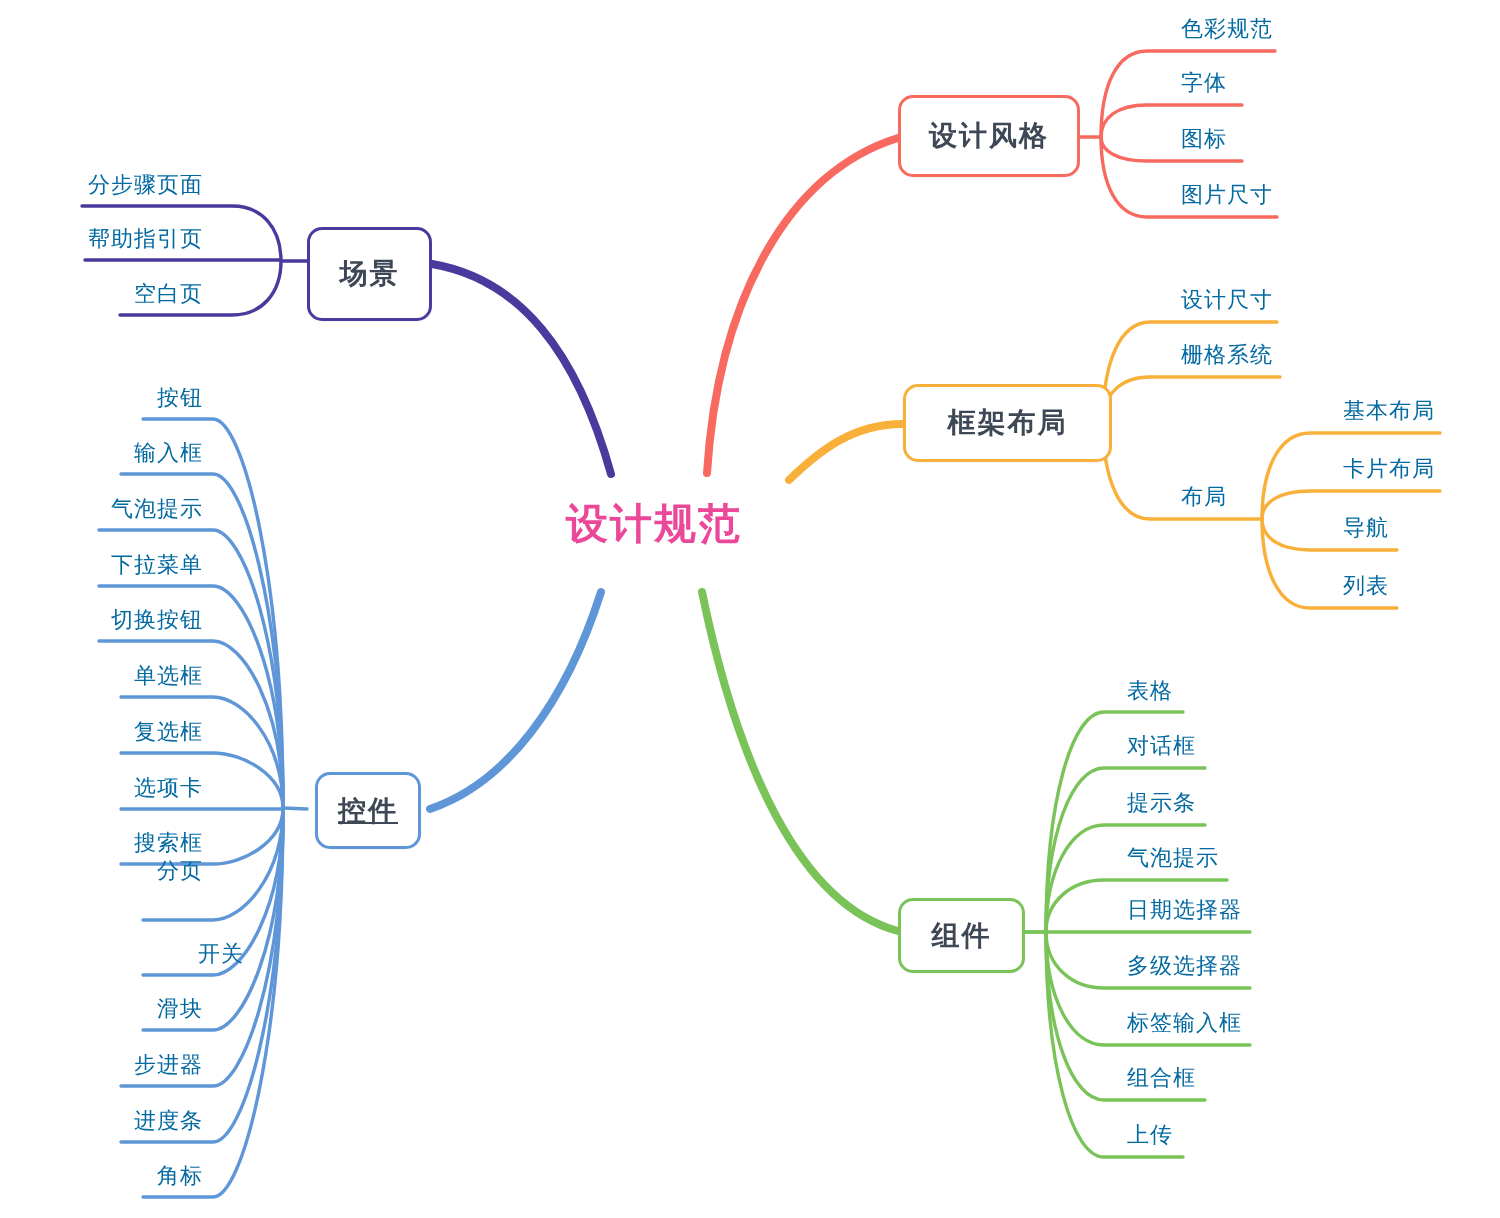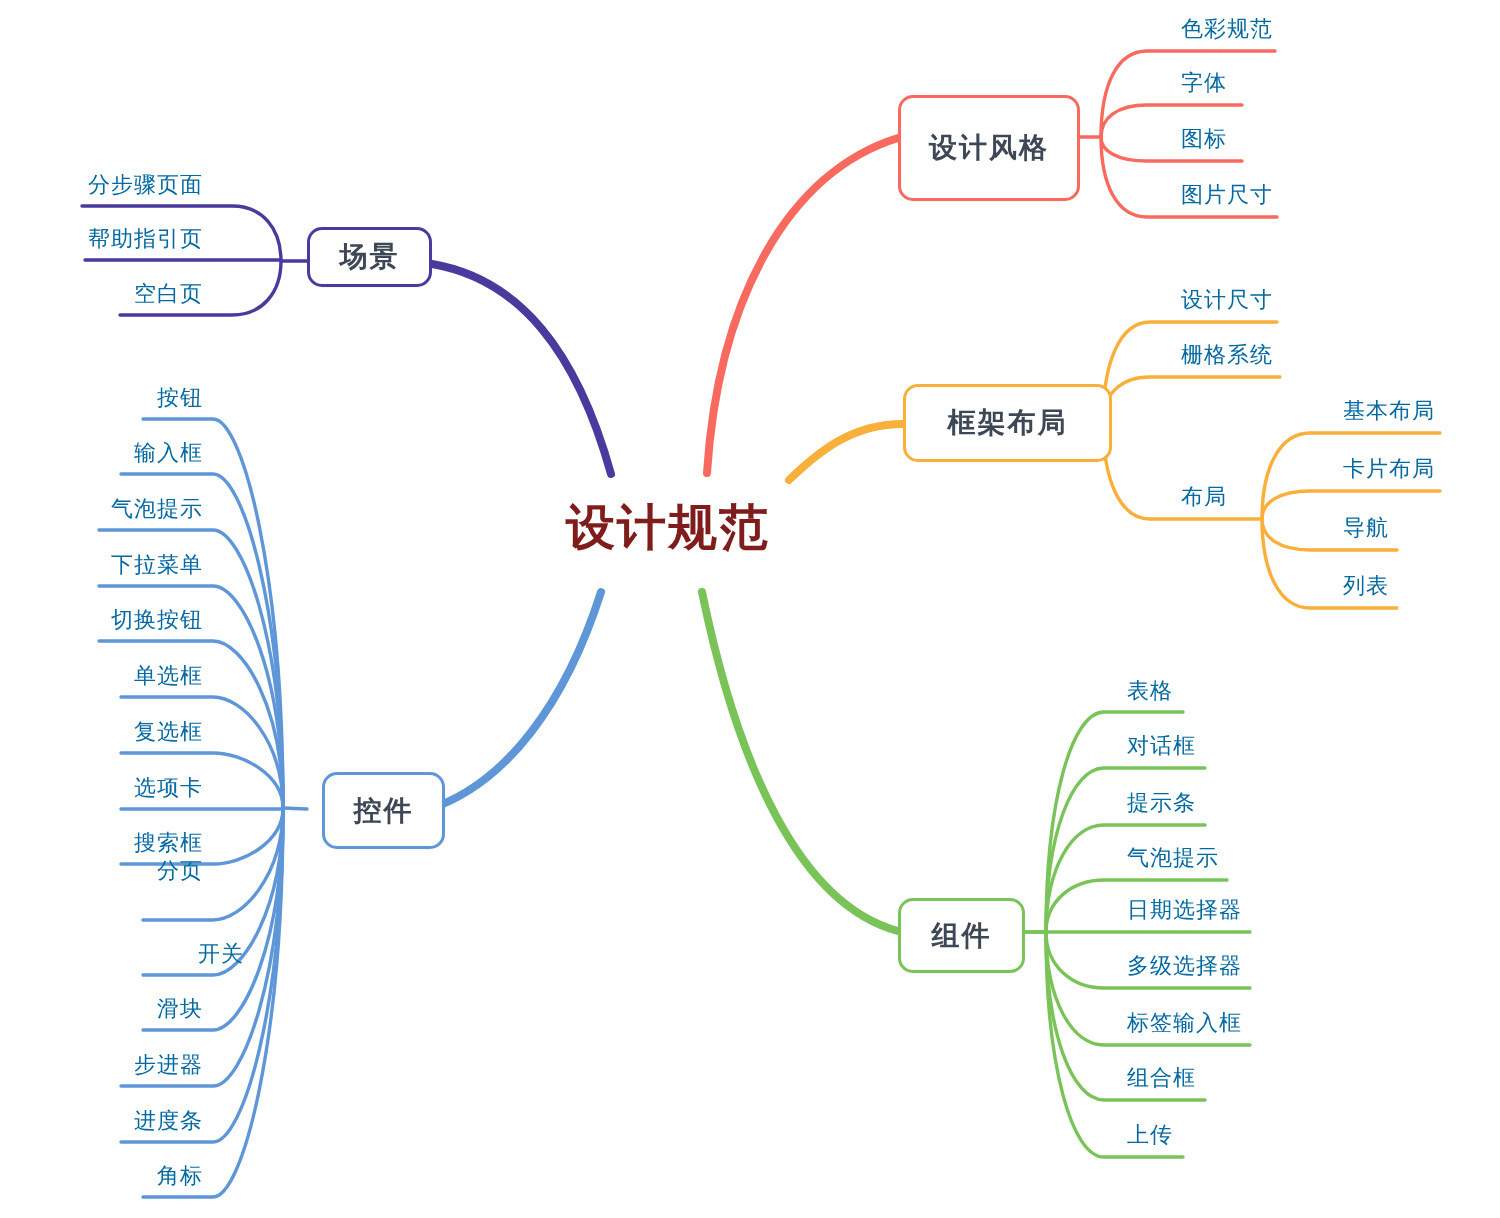--- a/index.html
+++ b/index.html
@@ -11,21 +11,21 @@
   svg.wires path{fill:none;stroke-linecap:round;}
   .wire-main{stroke-width:8;}
   .wire{stroke-width:3.4;}
   .s-style{stroke:#F8695F;}
   .s-frame{stroke:#F9B03A;}
   .s-comp{stroke:#7AC358;}
   .s-scene{stroke:#4A3A9D;}
   .s-ctrl{stroke:#5E96D8;}
   .root{
     position:absolute;white-space:nowrap;
-    font-size:49px;font-weight:800;color:#7f1d1d;letter-spacing:2px;line-height:1;
+    font-size:42px;font-weight:800;color:#ec4899;letter-spacing:2px;line-height:1;
   }
   .topic{
     position:absolute;background:#ffffff;border:3px solid;border-radius:15px;
     display:flex;align-items:center;justify-content:center;
     font-size:28px;font-weight:700;color:#3E4755;letter-spacing:2px;white-space:nowrap;
     box-shadow:0 1px 2px rgba(0,0,0,0.05);box-sizing:border-box;
   }
   .b-style{border-color:#F8695F;}
   .b-frame{border-color:#F9B03A;}
   .b-comp{border-color:#7AC358;}
@@ -95,25 +95,25 @@
     <path class="wire s-ctrl" d="M 283 808 C 283 875, 243 920, 213 920 L 143 920"></path>
     <path class="wire s-ctrl" d="M 283 808 C 283 908, 243 975, 213 975 L 143 975"></path>
     <path class="wire s-ctrl" d="M 283 808 C 283 941, 243 1030, 213 1030 L 143 1030"></path>
     <path class="wire s-ctrl" d="M 283 808 C 283 975, 243 1086, 213 1086 L 121 1086"></path>
     <path class="wire s-ctrl" d="M 283 808 C 283 1008, 243 1142, 213 1142 L 121 1142"></path>
     <path class="wire s-ctrl" d="M 283 808 C 283 1041, 243 1197, 213 1197 L 143 1197"></path>
   </svg>
 
   <div class="root" style="left:566px;top:503px;">设计规范</div>
 
-  <div class="topic b-style" style="left:898px;top:95px;width:182px;height:106px;">设计风格</div>
+  <div class="topic b-style" style="left:898px;top:95px;width:182px;height:82px;">设计风格</div>
   <div class="topic b-frame" style="left:903px;top:384px;width:209px;height:78px;">框架布局</div>
   <div class="topic b-comp" style="left:898px;top:898px;width:127px;height:75px;">组件</div>
-  <div class="topic b-scene" style="left:307px;top:227px;width:125px;height:60px;">场景</div>
-  <div class="topic b-ctrl" style="left:322px;top:772px;width:123px;height:77px;">控件</div>
+  <div class="topic b-scene" style="left:307px;top:227px;width:125px;height:94px;">场景</div>
+  <div class="topic b-ctrl" style="left:315px;top:772px;width:106px;height:77px;text-decoration:underline;">控件</div>
 
   <div class="leaf" style="left:1181px;top:17px;">色彩规范</div>
   <div class="leaf" style="left:1181px;top:71px;">字体</div>
   <div class="leaf" style="left:1181px;top:127px;">图标</div>
   <div class="leaf" style="left:1181px;top:183px;">图片尺寸</div>
 
   <div class="leaf" style="left:1181px;top:288px;">设计尺寸</div>
   <div class="leaf" style="left:1181px;top:343px;">栅格系统</div>
   <div class="leaf" style="left:1181px;top:485px;">布局</div>
   <div class="leaf" style="left:1343px;top:399px;">基本布局</div>

